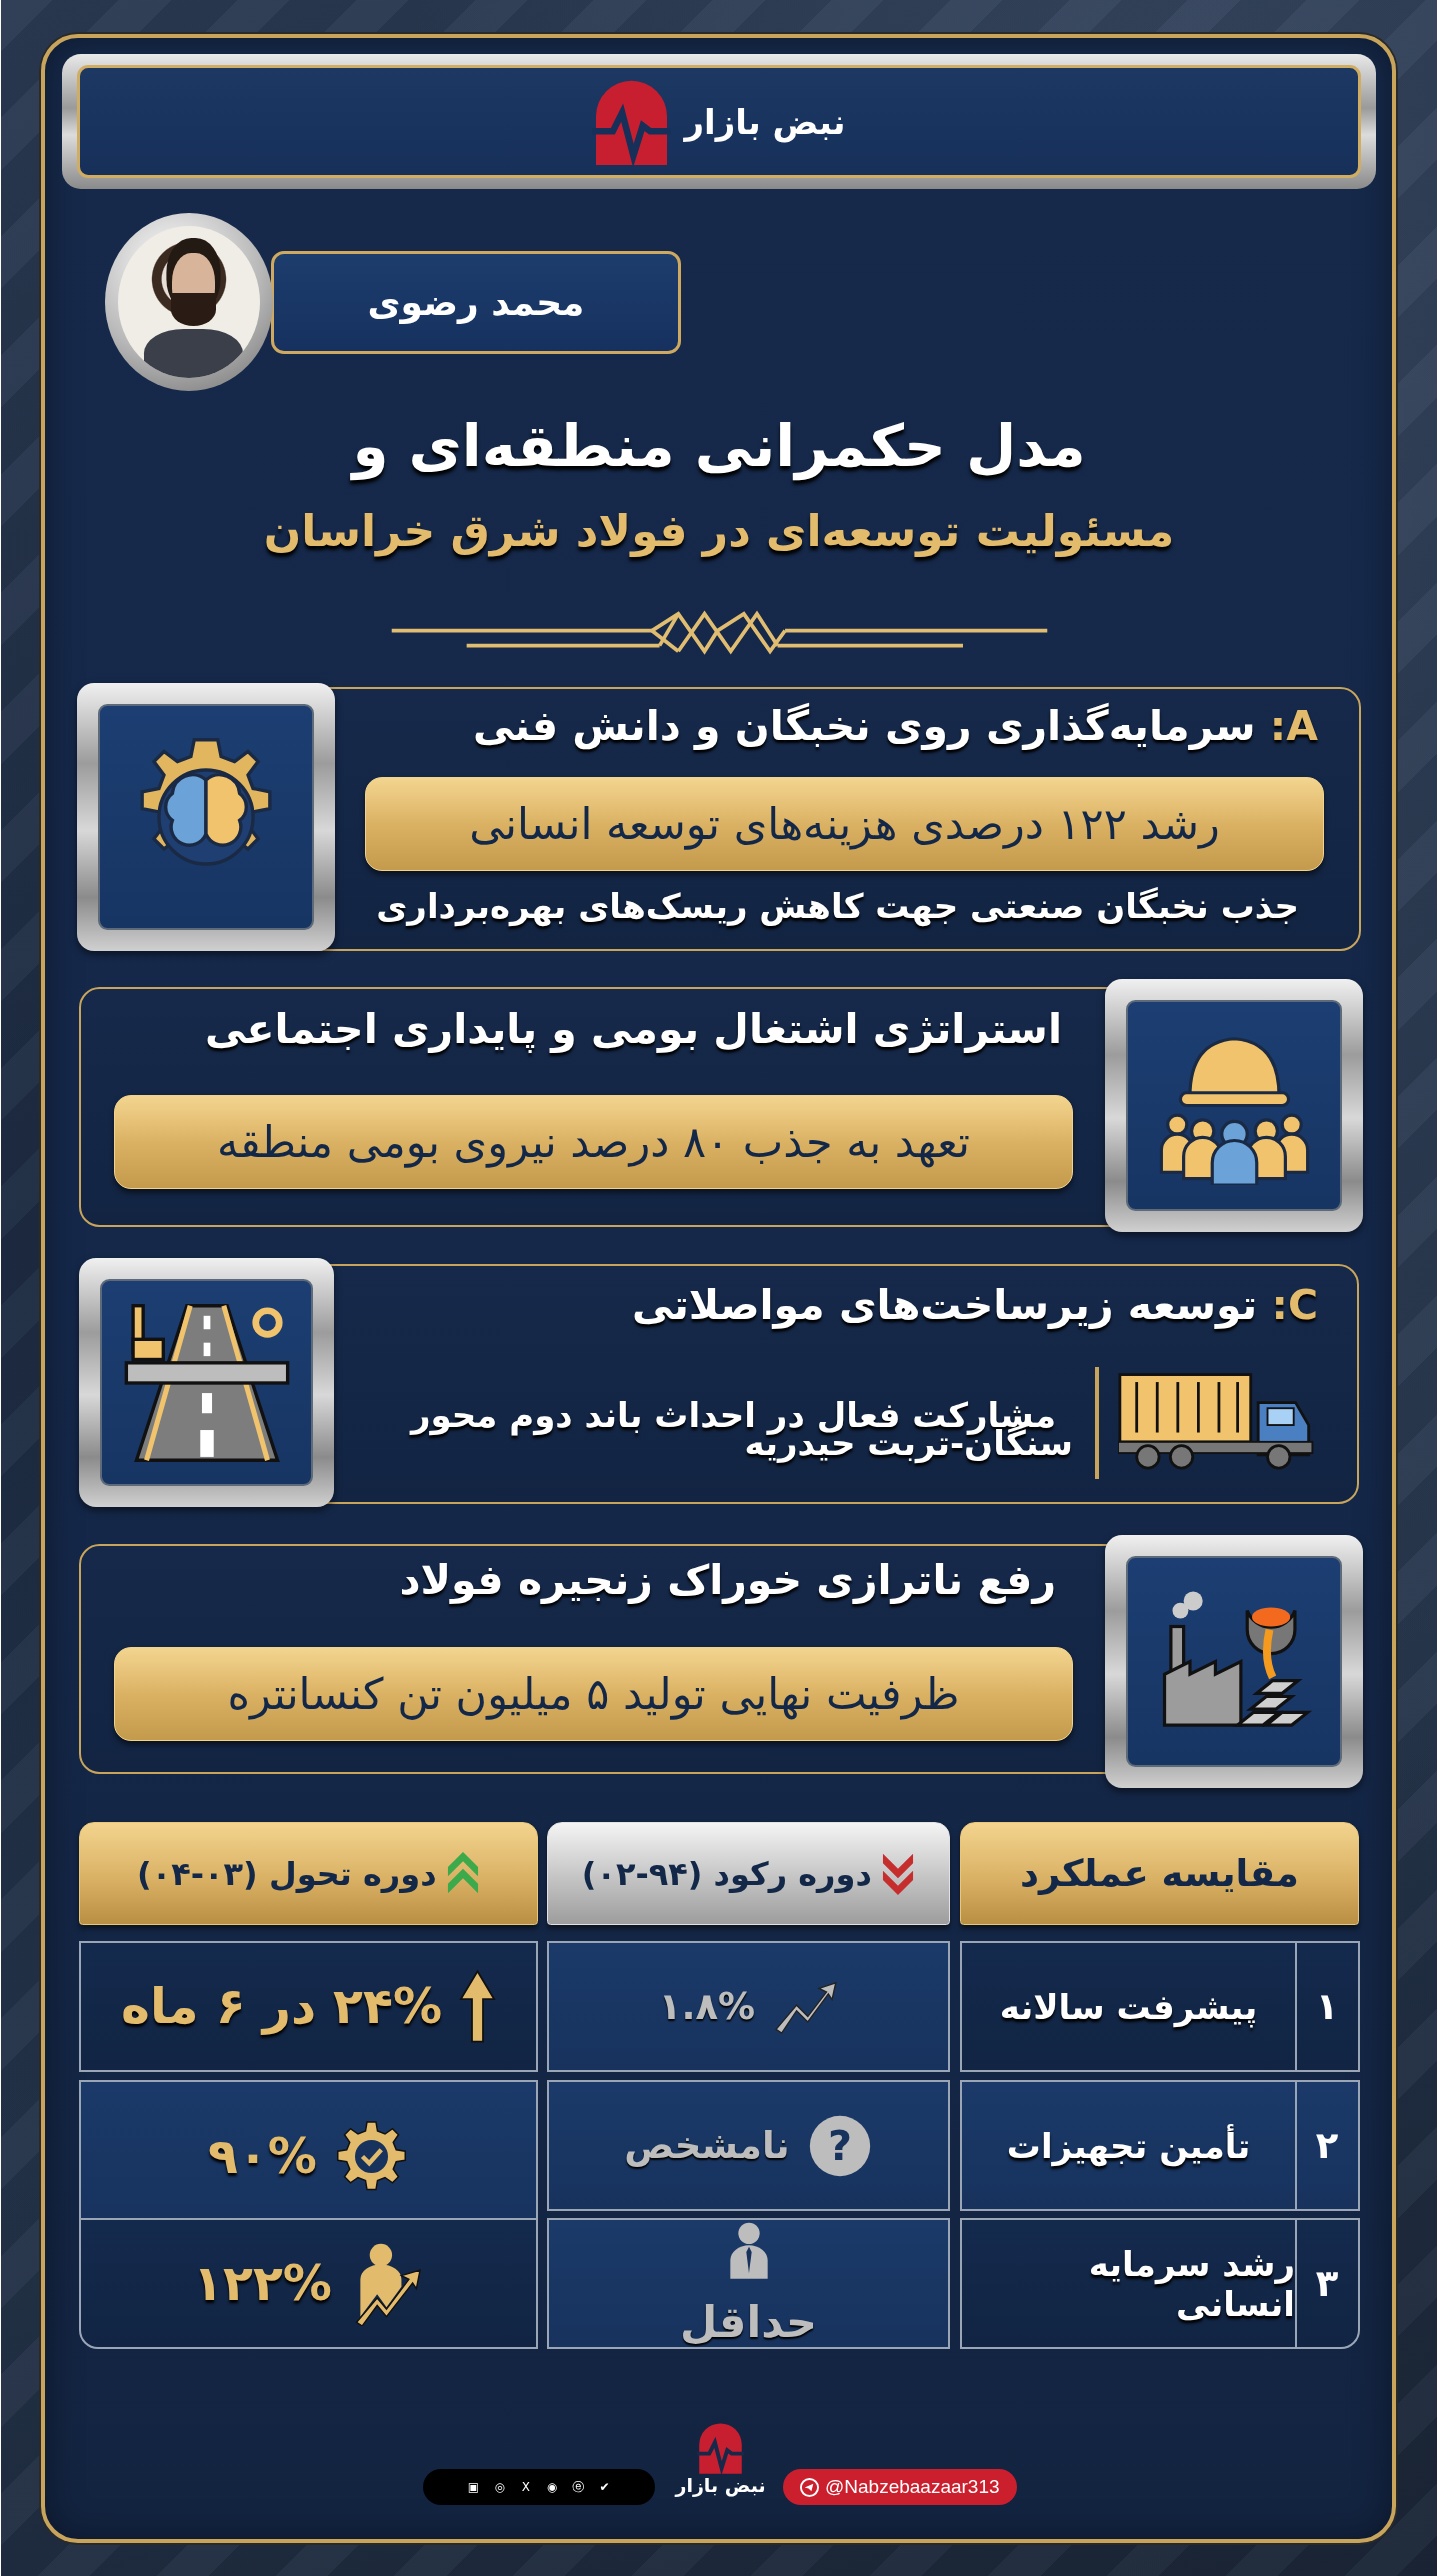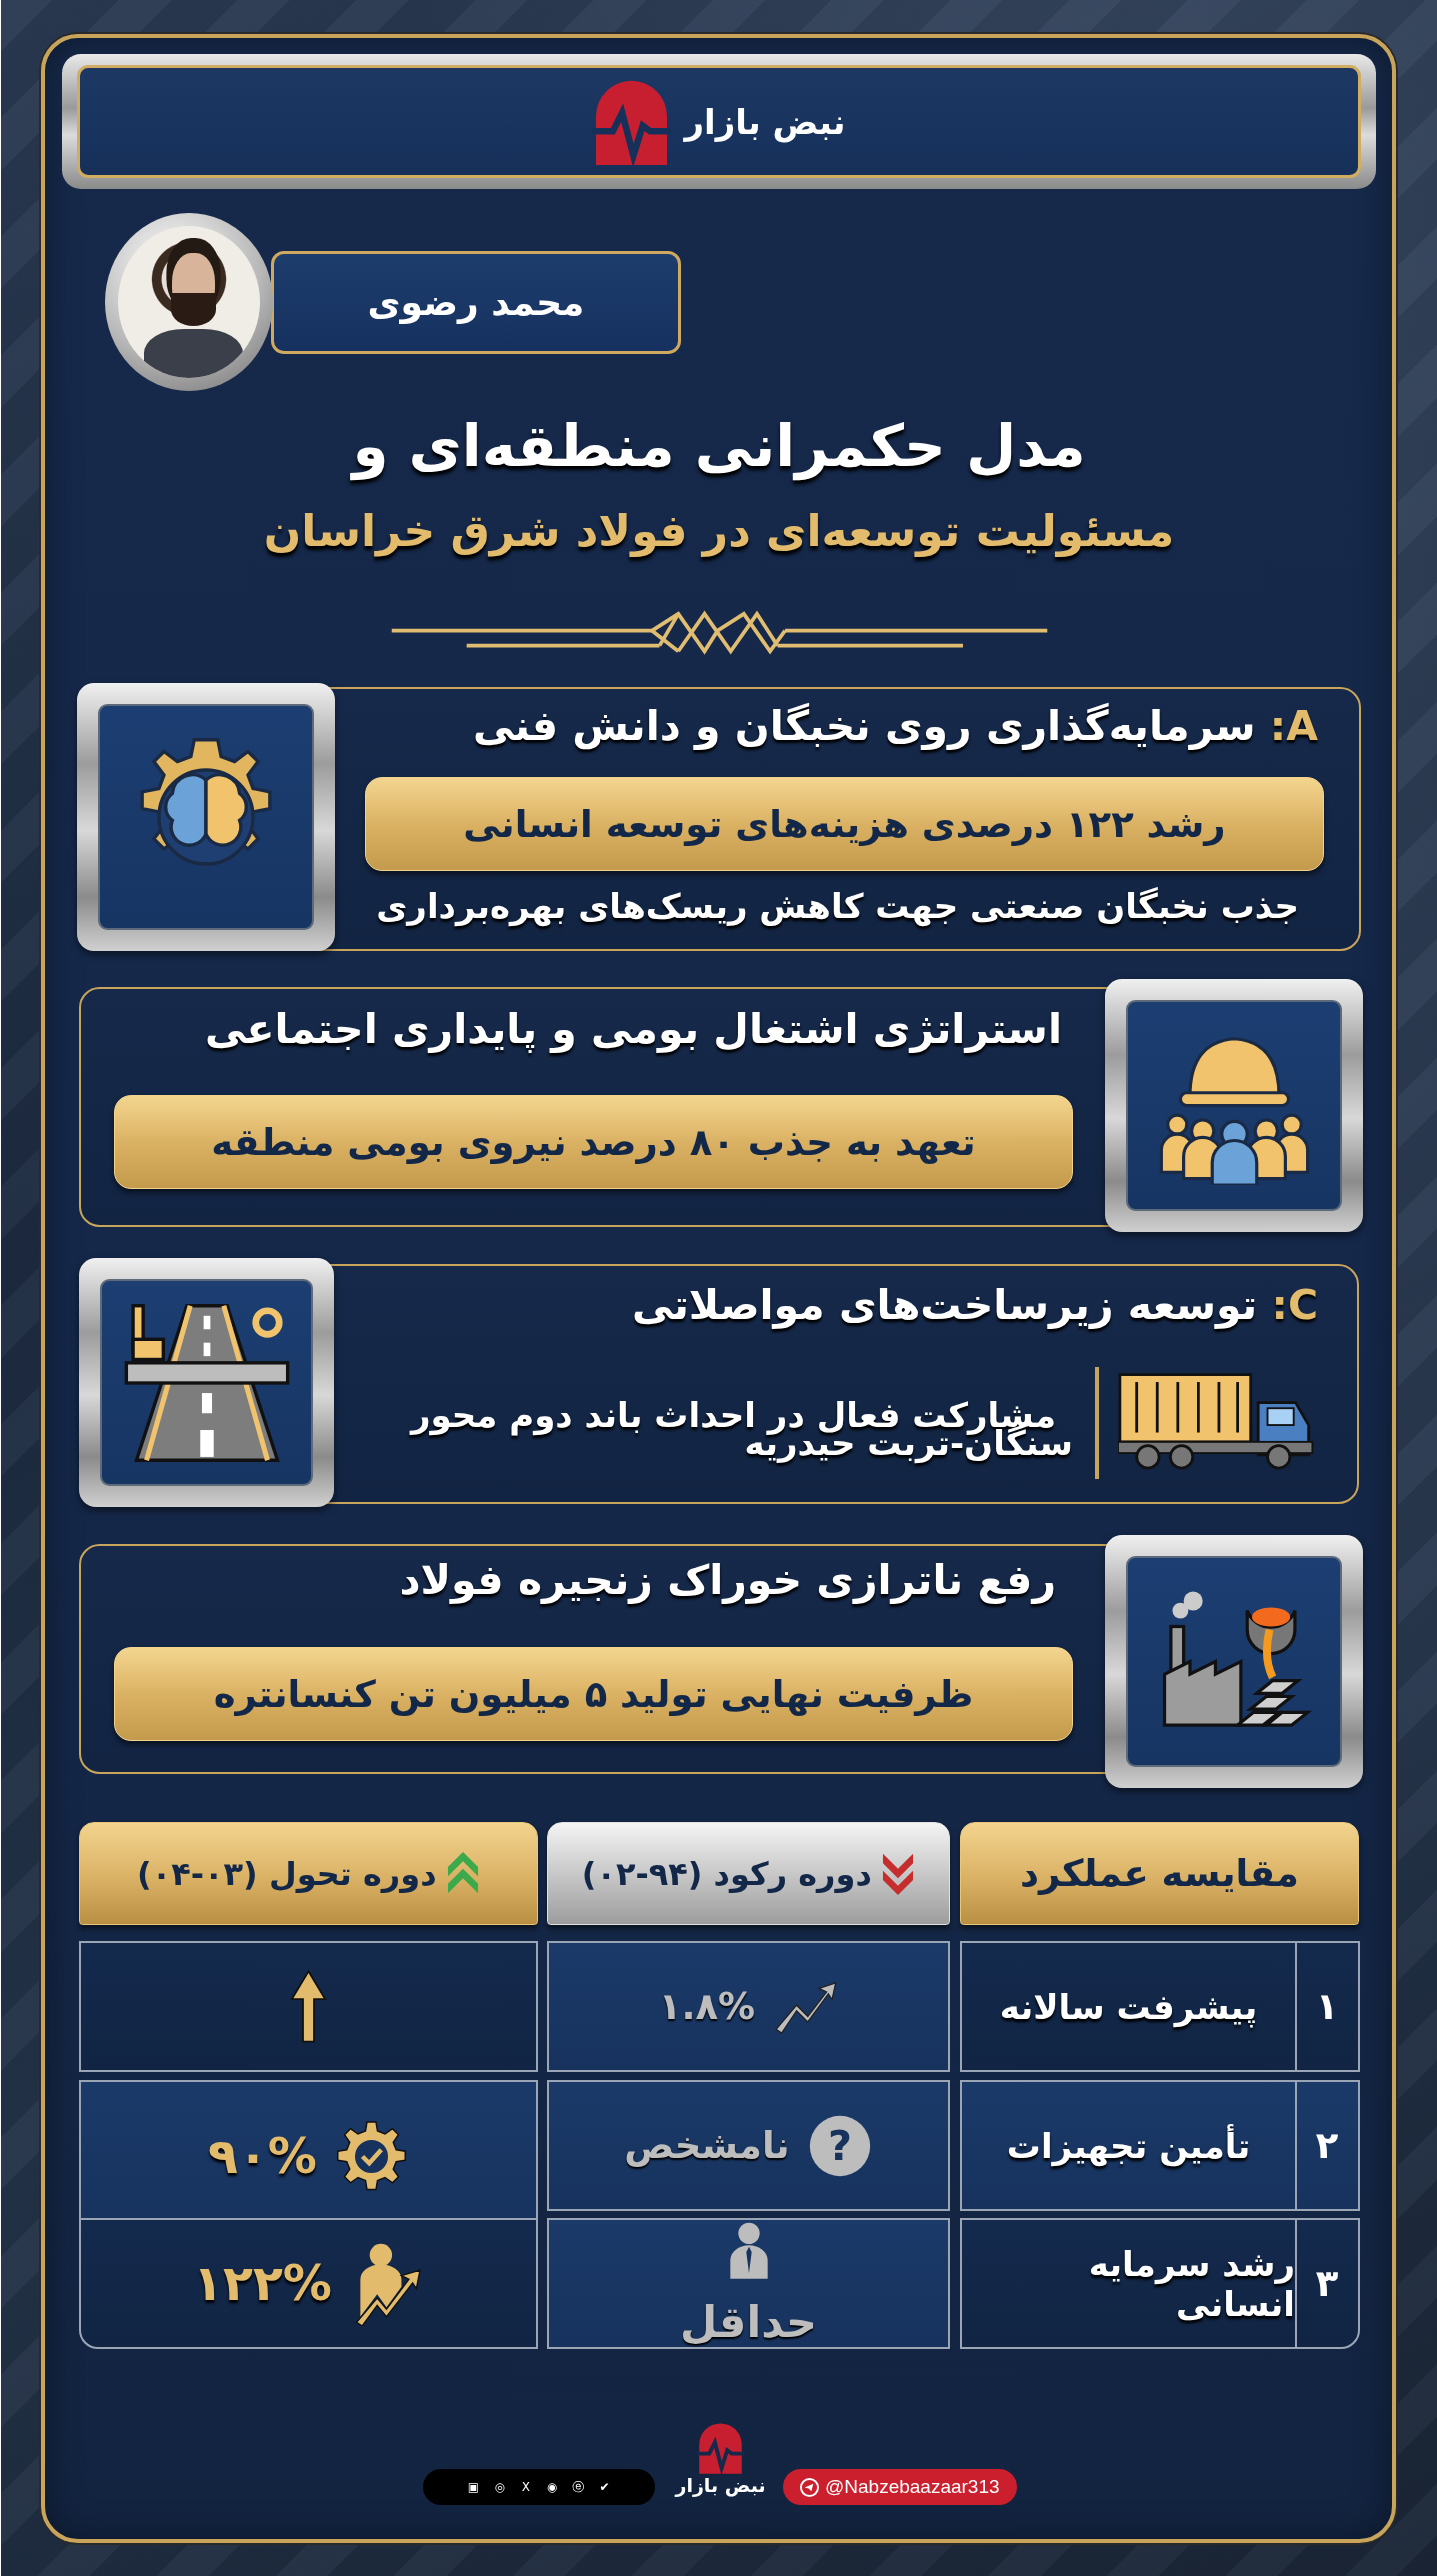--- a/index.html
+++ b/index.html
@@ -81,21 +81,21 @@
     border: 2.8px solid #5d6a7a;
     display: flex; align-items: center; justify-content: center;
   }
   .sec-title { color: #fff; font-size: 41px; font-weight: bold; text-shadow: 0 2.8px 2.8px #000; white-space: nowrap; }
   .sec-title .letter { color: #e2bb6c; }
   .gold-bar {
     border-radius: 17px; border: 1.9px solid #f2d38b;
     background: linear-gradient(180deg,#f3d58f 0%,#dbb264 50%,#c49a4c 100%);
     box-shadow: 0 3.7px 5.6px rgba(0,0,0,0.5);
     display: flex; align-items: center; justify-content: center;
-    color: #132848; font-weight: bold; font-size: 37px; white-space: nowrap;
+    color: #132848; font-weight: normal; font-size: 43px; white-space: nowrap;
   }
   .sub-text { color: #fff; font-size: 34px; font-weight: bold; text-shadow: 0 2.8px 2.8px #000; white-space: nowrap; }
   
   .th {
     border-radius: 15px 15px 3.7px 3.7px; height: 103px;
     display: flex; align-items: center; justify-content: center; gap: 9.4px;
     font-weight: bold; color: #132848;
     box-shadow: 0 3.7px 5.6px rgba(0,0,0,0.5);
   }
   .th.gold { background: linear-gradient(180deg,#f3d48e,#d7ae61 60%,#b98f43); border: 1.9px solid #e8c779; }
@@ -305,20 +305,21 @@
 <div class="abs cell" style="left:547px; top:1941px; width:403px; height:131px;">
   <svg width="66" height="56" viewBox="0 0 70 60">
       <path d="M4 54 L26 28 L38 40 L58 14 L50 10 L68 4 L64 22 L60 16 L38 46 L26 34 L10 58Z" fill="#bdbdbd" stroke="#222" stroke-width="1.5"></path>
     </svg>
   <span class="val-silver">۱.۸%</span>
 </div>
 <div class="abs cell dark" style="left:79px; top:1941px; width:459px; height:131px;">
   <svg width="37" height="75" viewBox="0 0 40 80">
       <path d="M20 2 L38 32 H26 V78 H14 V32 H2Z" fill="#e2bb6c" stroke="#111" stroke-width="2"></path>
     </svg>
+  <span class="val-gold">۲۴% در ۶ ماه</span>
 </div>
 
 <div class="abs cell" style="left:1294px; top:2080px; width:66px; height:131px;">
     <span class="row-num">۲</span>
   </div>
 <div class="abs cell" style="left:960px; top:2080px; width:337px; height:131px;">
     <span class="row-label">تأمین تجهیزات</span>
   </div>
 <div class="abs cell" style="left:547px; top:2080px; width:403px; height:131px;">
   <svg width="66" height="66" viewBox="0 0 70 70">

